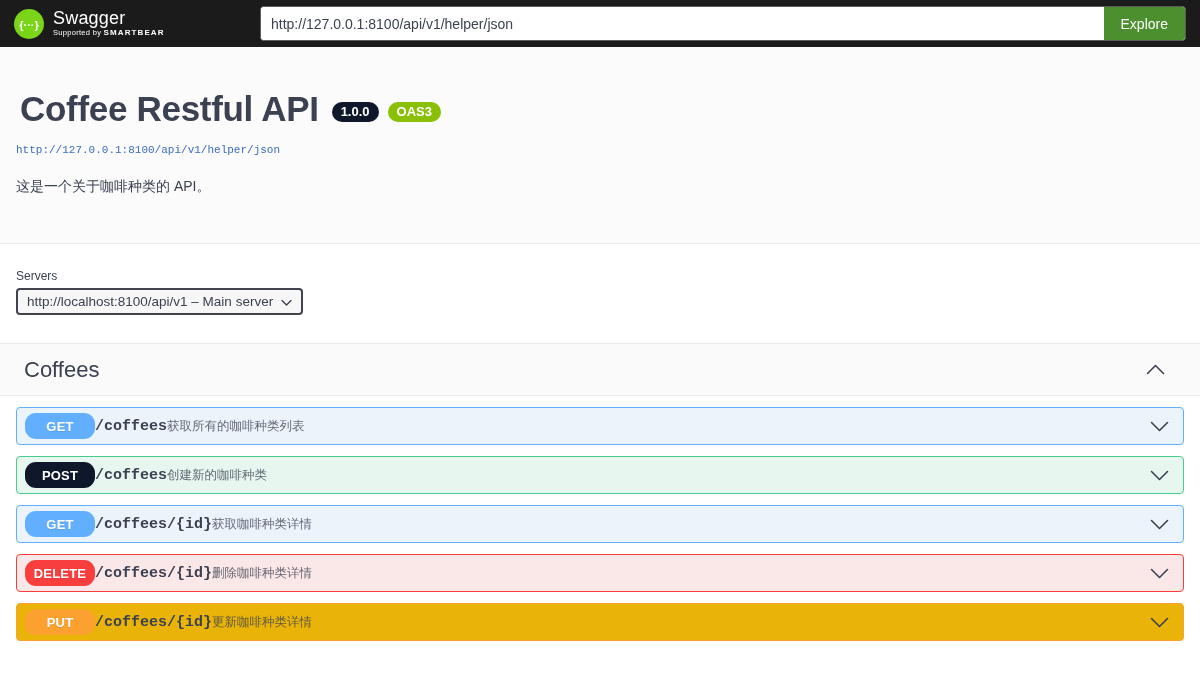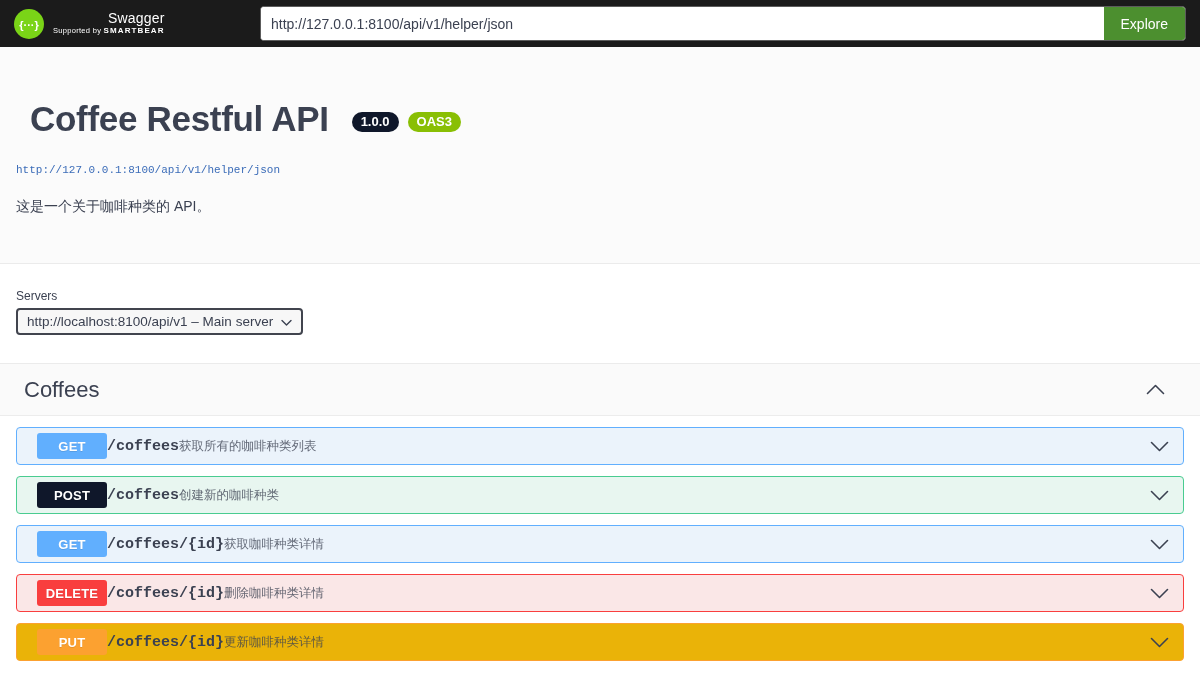--- a/index.html
+++ b/index.html
@@ -36,25 +36,24 @@
     background: #7ad417;
     display: flex;
     align-items: center;
     justify-content: center;
     flex: 0 0 30px;
   }
   .logo-mark svg { display: block; }
   .logo-text { line-height: 1; padding-bottom: 1px; }
   .logo-title {
     color: #ffffff;
-    font-size: 14px;
+    font-size: 18px;
     font-weight: normal;
     letter-spacing: 0.2px;
     display: block;
-    text-align: right;
   }
   .logo-sub {
     color: #ffffff;
     font-size: 7.5px;
     letter-spacing: 0.3px;
     display: block;
     margin-top: 2px;
   }
   .logo-sub b { letter-spacing: 1.1px; font-size: 8px; }
 
@@ -102,21 +101,21 @@
   .title-row {
     display: flex;
     align-items: center;
     gap: 9px;
     margin-bottom: 6px;
   }
   .api-title {
     font-size: 35px;
     color: #3b4151;
     font-weight: bold;
-    margin: 14px;
+    margin: 4px;
     letter-spacing: -0.3px;
   }
   .badge-version {
     background: #0f172a;
     color: #ffffff;
     font-size: 13px;
     font-weight: bold;
     border-radius: 57px;
     padding: 3px 9px 4px;
     line-height: 1;
@@ -219,31 +218,31 @@
     border: 1px solid;
     display: flex;
     align-items: center;
     padding: 0 10px 0 4px;
     cursor: pointer;
   }
   .op-method {
     width: 70px;
     min-width: 70px;
     height: 26px;
-    border-radius: 3px;
+    border-radius: 11px;
     color: #ffffff;
     font-size: 13px;
     font-weight: bold;
     font-family: "Liberation Sans", sans-serif;
     display: flex;
     align-items: center;
     justify-content: center;
     letter-spacing: 0.2px;
     text-shadow: 0 1px 0 rgba(0,0,0,0.1);
-    margin-left: 16px;
+    margin-left: 4px;
   }
   .op-path {
     font-family: "Liberation Mono", "DejaVu Sans Mono", monospace;
     font-size: 15px;
     font-weight: bold;
     color: #3b4151;
     white-space: nowrap;
   }
   .op-summary {
     font-size: 12.5px;

